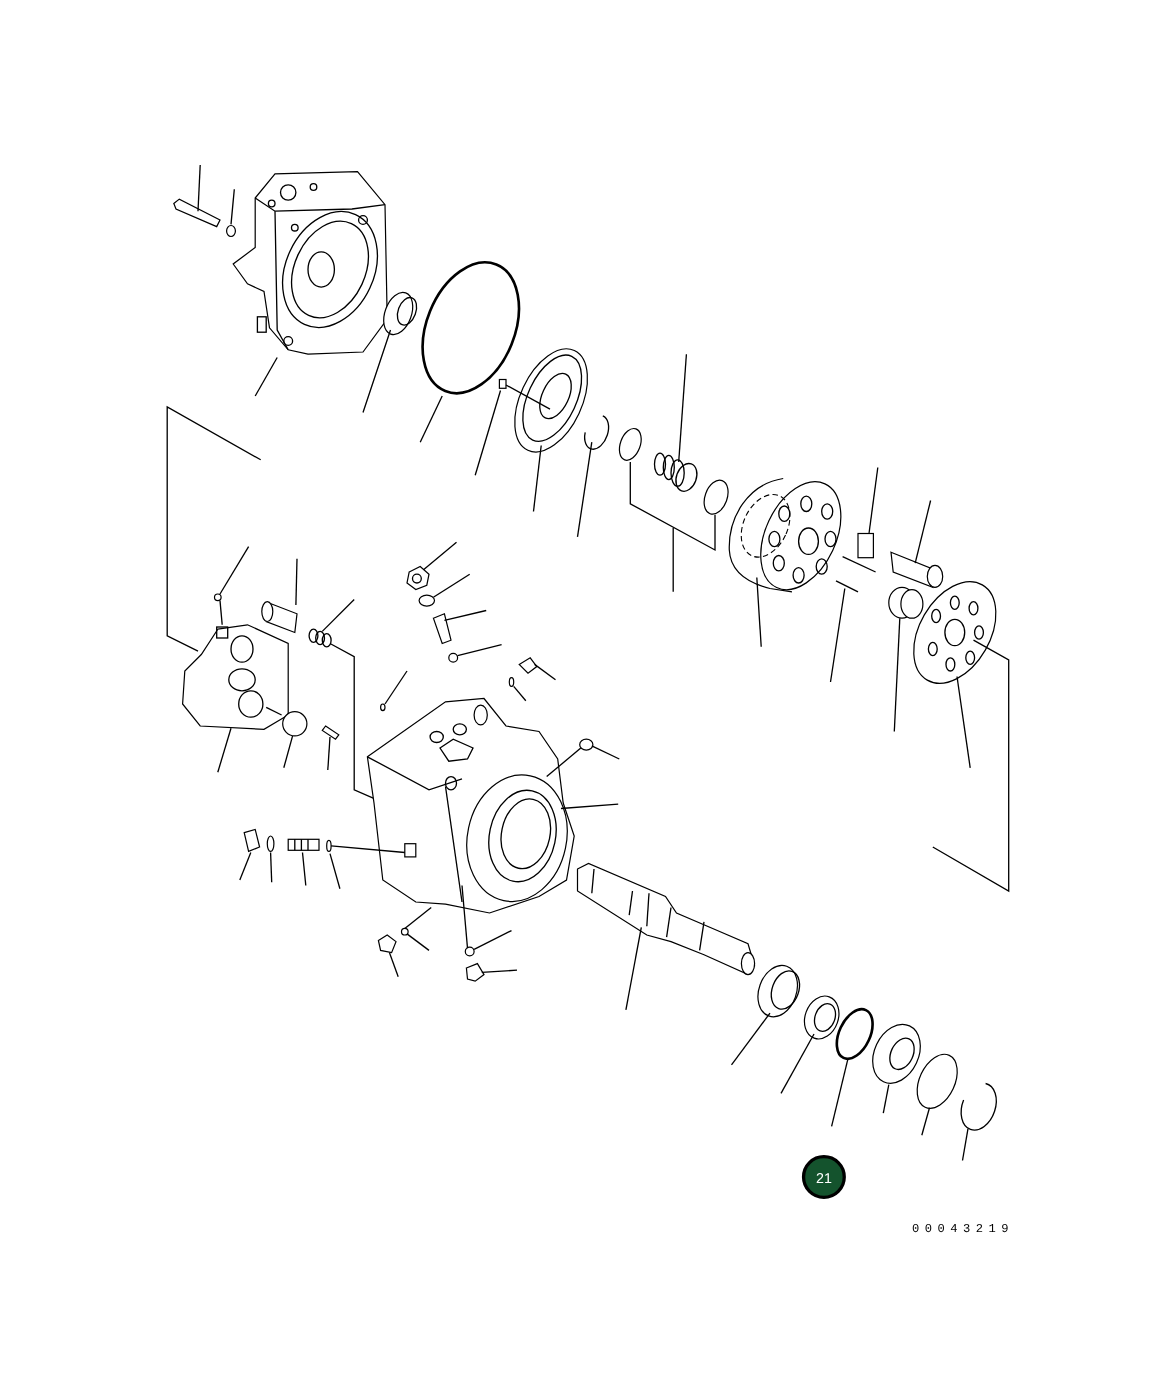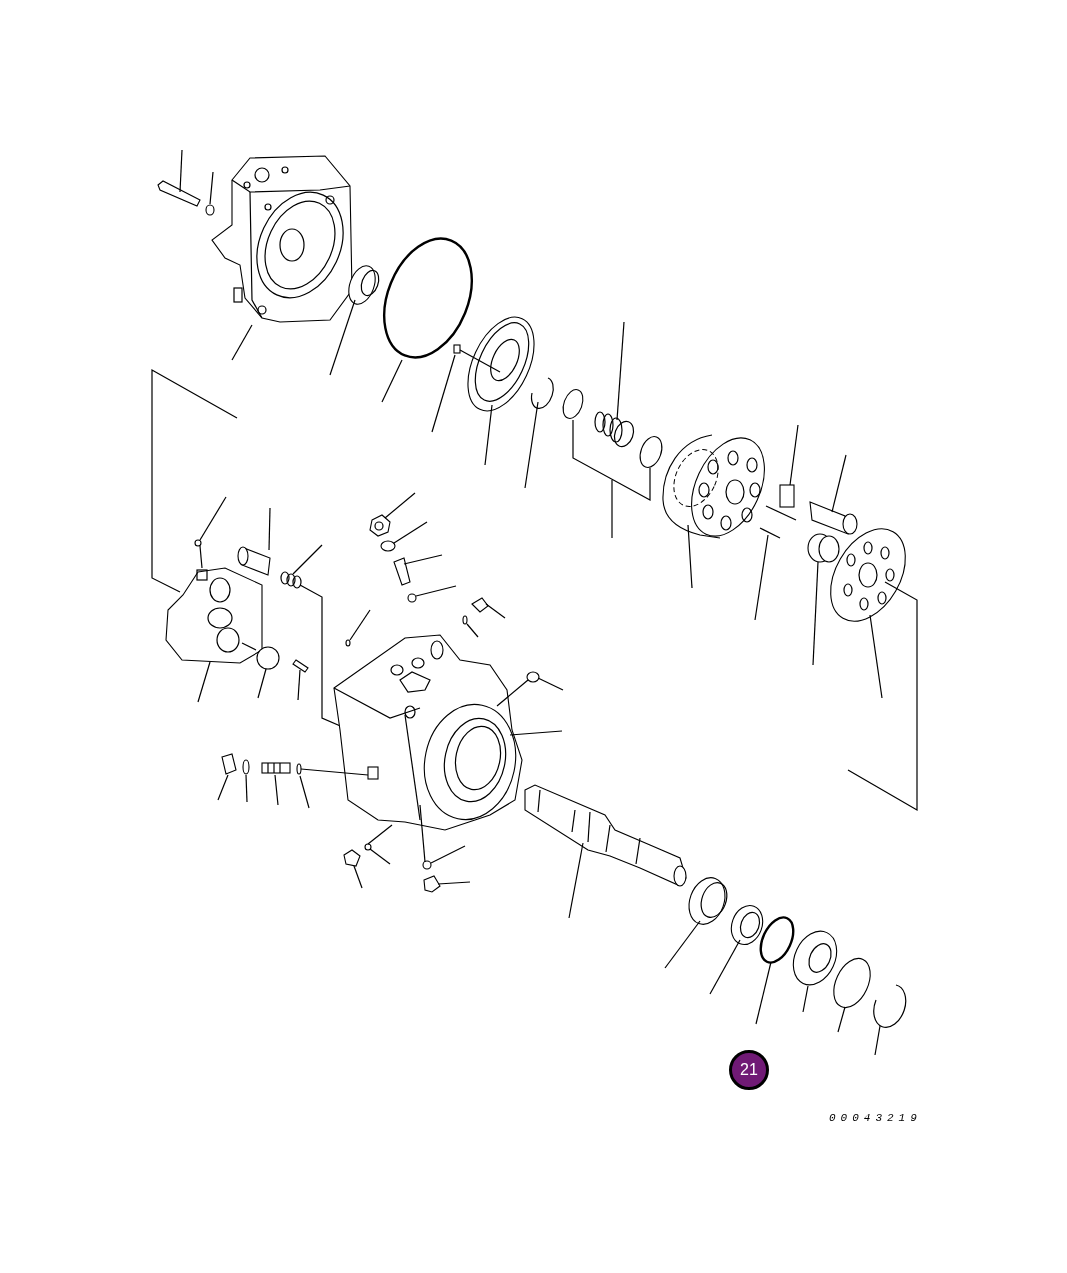--- a/index.html
+++ b/index.html
@@ -4,25 +4,25 @@
   <style>
     html, body { margin: 0; padding: 0; background: #ffffff; }
     body { width: 1067px; height: 1273px; position: relative; overflow: hidden;
            font-family: "Liberation Sans", sans-serif; }
     #diagram { position: absolute; left: 0; top: 0; width: 1067px; height: 1273px; }
     .ln { stroke: #000; stroke-width: 1.2; fill: none; }
     .pt { stroke: #000; stroke-width: 1.1; fill: #fff; }
     .thick { stroke: #000; stroke-width: 2.4; fill: none; }
     .dash { stroke: #000; stroke-width: 1; fill: none; stroke-dasharray: 5 3; }
     #callout-21 { position: absolute; left: 729px; top: 1050px; width: 40px; height: 40px;
-      border-radius: 50%; background: #701a75; border: 3px solid #000; box-sizing: border-box;
-      color: #fff; font-size: 16px; display: flex; align-items: center; justify-content: center;
+      border-radius: 50%; background: #14532d; border: 3px solid #000; box-sizing: border-box;
+      color: #fff; font-size: 13px; display: flex; align-items: center; justify-content: center;
       cursor: pointer; }
     #drawing-number { position: absolute; left: 829px; top: 1112px; font-size: 11px;
-      letter-spacing: 5px; color: #000; font-family: "Liberation Mono", monospace; font-style: italic; }
+      letter-spacing: 5px; color: #000; font-family: "Liberation Mono", monospace; }
   </style>
 </head>
 <body>
 
 <svg id="diagram" viewBox="0 0 1067 1273" xmlns="http://www.w3.org/2000/svg">
 
   <g>
     <path class="pt" d="M232,180 L250,158 L325,156 L350,186 L352,290 L330,320 L280,322 L262,318 L245,298 L240,265 L225,258 L212,240 L232,225 Z"></path>
     <path class="ln" d="M232,180 L250,192 L320,190 L350,186"></path>
     <path class="ln" d="M250,192 L252,300 L262,318"></path>

